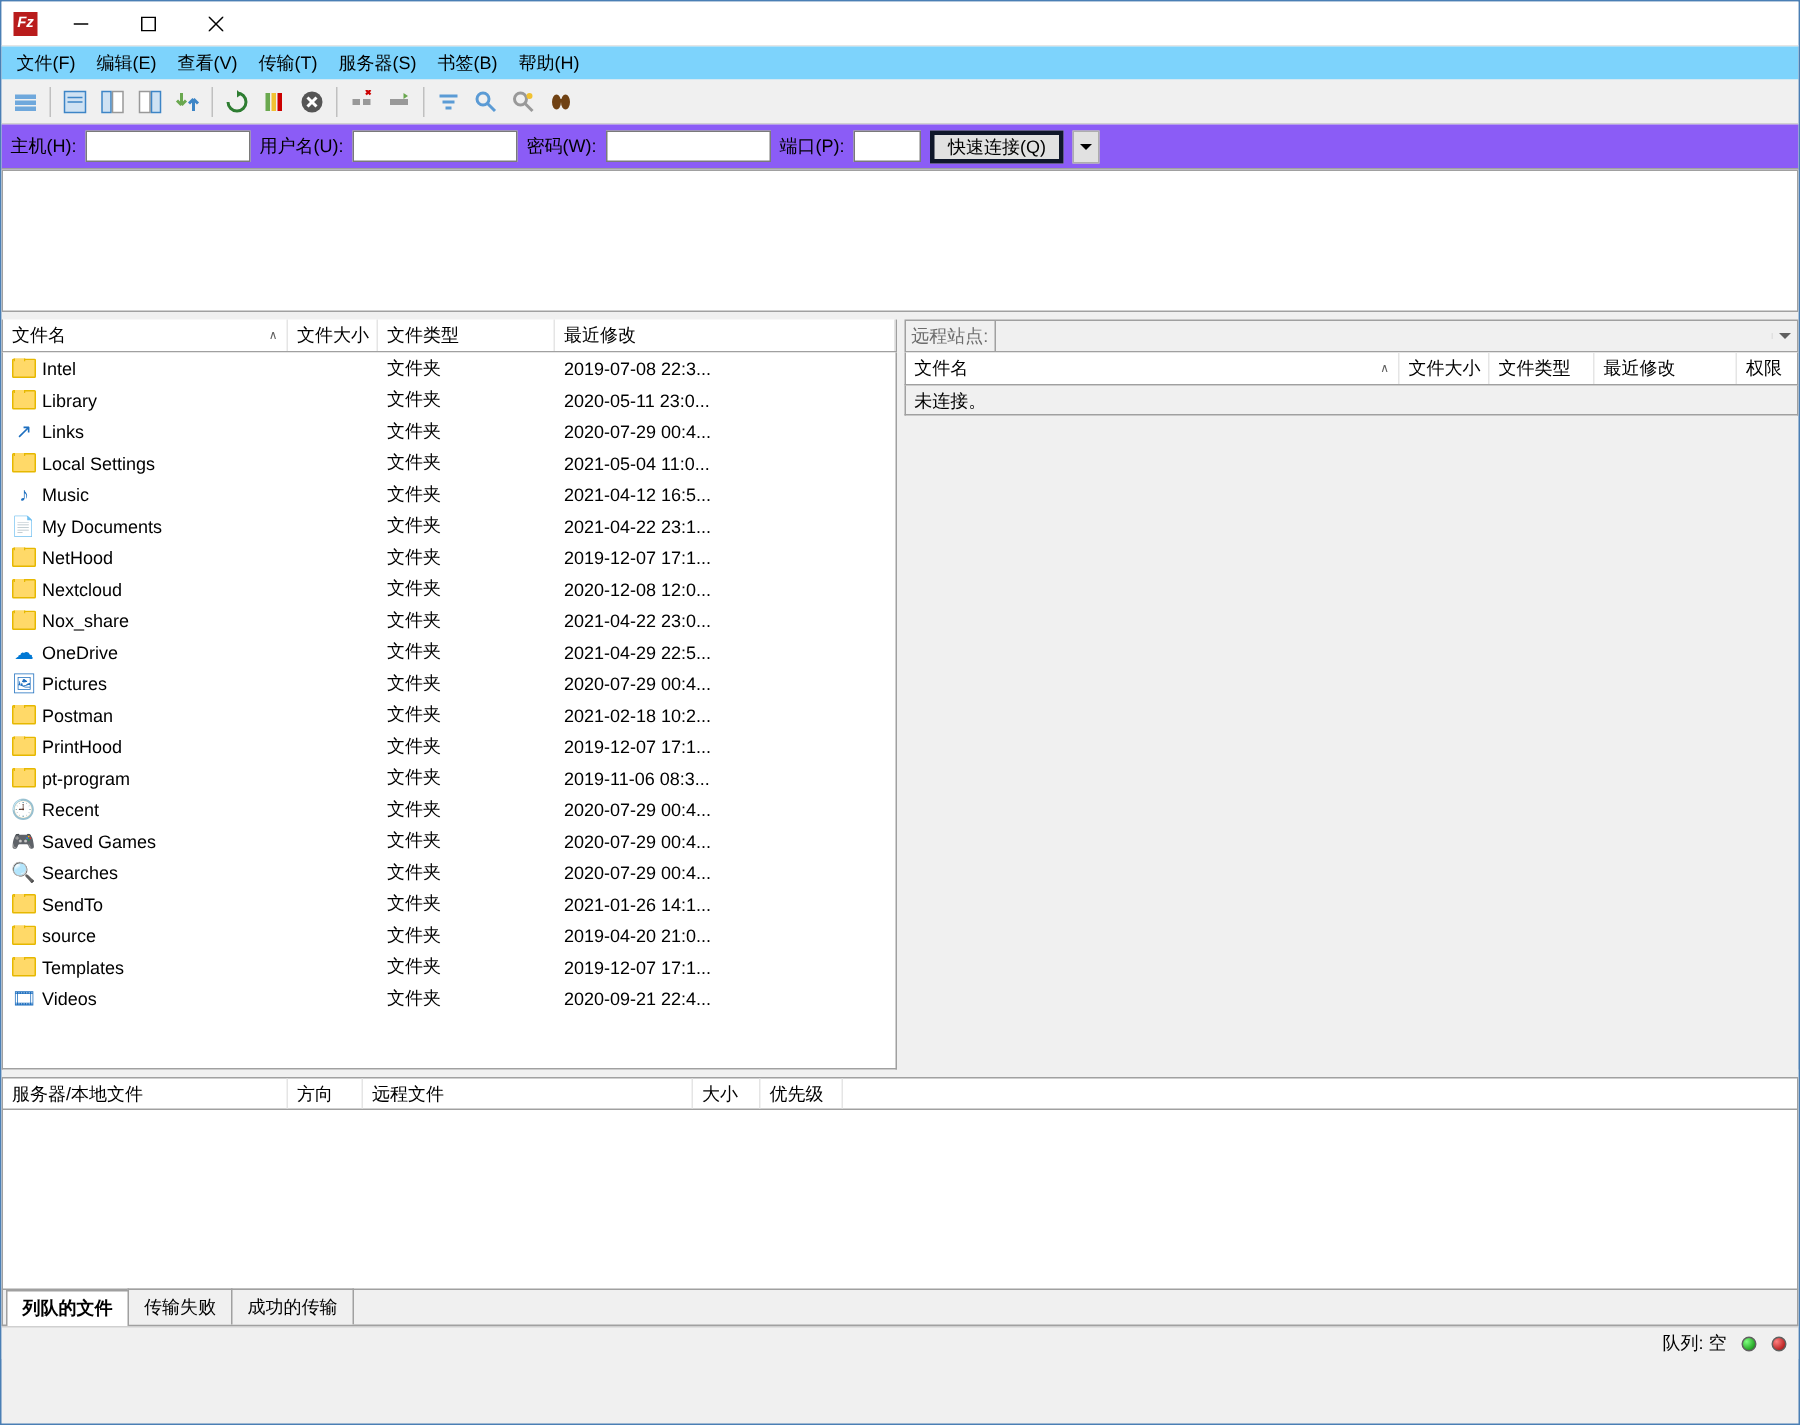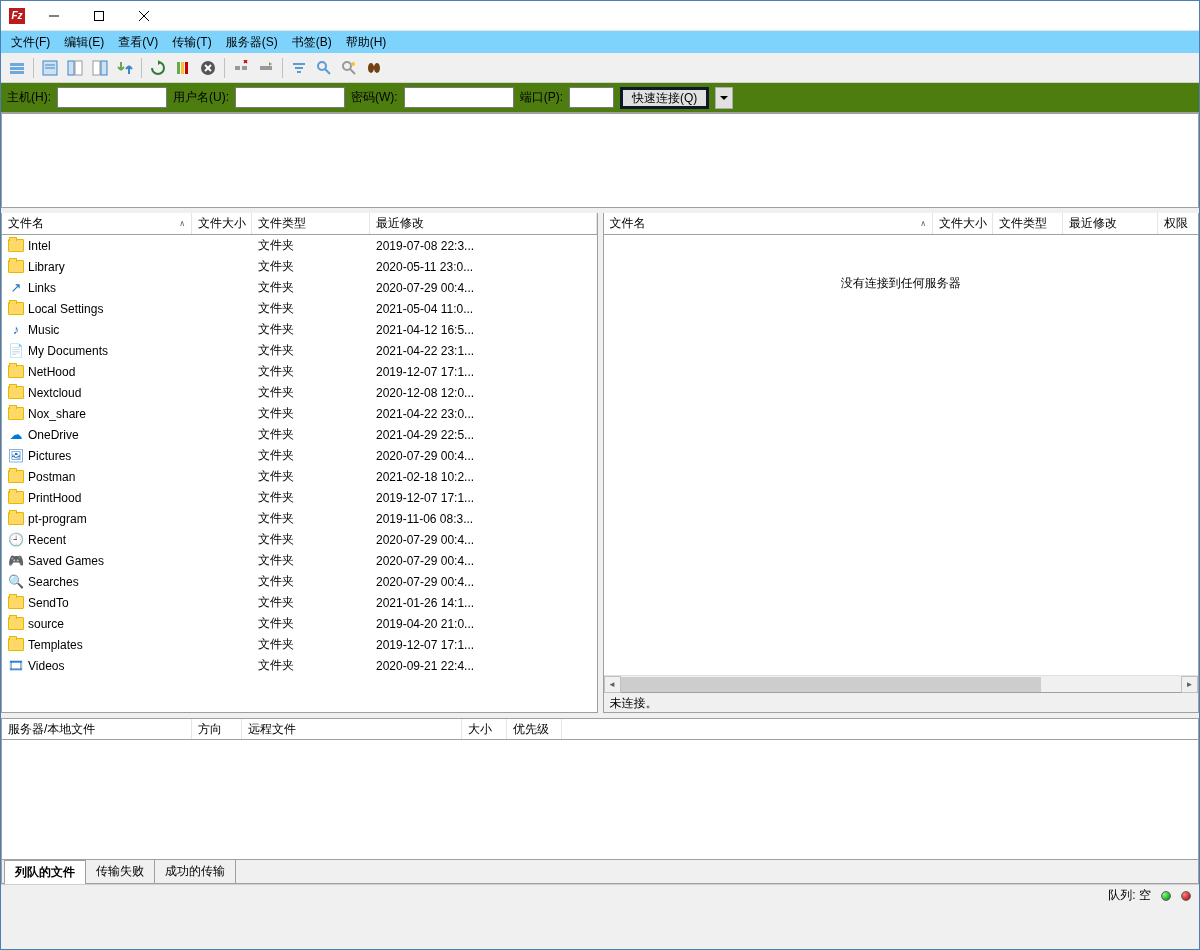--- a/index.html
+++ b/index.html
@@ -7,41 +7,41 @@
 .titlebar{height:30px;background:#fff;display:flex;align-items:center;padding:0 2px;border-bottom:1px solid #e5e5e5}
 .titlebar .app-icon{width:16px;height:16px;background:#b91c1c;margin:0 6px;display:flex;align-items:center;justify-content:center;color:#fff;font-size:10px;font-weight:bold;font-style:italic}
 .titlebar .title{flex:1;color:#000}
 .win-btns{display:flex}
 .win-btn{width:45px;height:28px;display:flex;align-items:center;justify-content:center;color:#000}
 .menubar{height:22px;background:#7dd3fc;display:flex;align-items:flex-end;padding:0 4px;gap:2px}
 .menu-item{padding:2px 6px;color:#000}
 .toolbar{height:30px;background:#f0f0f0;display:flex;align-items:center;padding:2px 4px;gap:1px;border-bottom:1px solid #d0d0d0}
 .tb-btn{width:24px;height:24px;display:flex;align-items:center;justify-content:center;border:1px solid transparent}
 .tb-sep{width:1px;height:20px;background:#c0c0c0;margin:0 3px}
-.quickconnect{height:30px;background:#4d7c0f;display:flex;align-items:center;padding:4px 6px;gap:6px;border-bottom:1px solid #a0a0a0}
+.quickconnect{height:30px;background:#8b5cf6;display:flex;align-items:center;padding:4px 6px;gap:6px;border-bottom:1px solid #a0a0a0}
 .qc-label{color:#000}
 .qc-input{border:1px solid #7a7a7a;background:#fff;height:21px;padding:0 3px}
 .qc-btn{height:22px;padding:0 10px;background:#e1e1e1;border:1px solid #0078d7;color:#000}
 .qc-btn.focused{border:3px solid #0f172a;padding:0 9px}
 .qc-drop{width:18px;height:22px;background:#e1e1e1;border:1px solid #adadad;display:flex;align-items:center;justify-content:center}
 .log-area{height:95px;background:#fff;border:1px solid #a0a0a0;margin:0;overflow-y:scroll}
 .splitter-h{height:5px;background:#f0f0f0;cursor:ns-resize}
 .splitter-v{width:5px;background:#f0f0f0;cursor:ew-resize}
 .panes{display:flex;height:500px}
 .pane{flex:1;display:flex;flex-direction:column;min-width:0}
 .site-bar{height:22px;display:flex;align-items:center;background:#f0f0f0;border:1px solid #a0a0a0}
 .site-label{padding:0 4px;color:#000;background:#f0f0f0}
 .site-label.remote{color:#6d6d6d}
 .site-input{flex:1;height:20px;border:none;background:#fff;padding:0 3px;border-left:1px solid #a0a0a0}
 .site-drop{width:17px;display:flex;align-items:center;justify-content:center;background:#fff;border-left:1px solid #e0e0e0}
 .list-header{height:22px;background:#fff;display:flex;border:1px solid #a0a0a0;border-top:none;position:relative}
 .lh-col{padding:3px 6px;border-right:1px solid #e5e5e5;color:#000;display:flex;align-items:center;gap:4px;overflow:hidden;white-space:nowrap}
 .sort-arrow{margin-left:auto;font-size:8px;color:#606060}
 .file-list{flex:1;background:#fff;border:1px solid #a0a0a0;border-top:none;overflow-y:scroll;overflow-x:hidden;position:relative}
-.file-row{height:21px;display:flex;}
+.file-row{height:21px;display:flex;align-items:center}
 .fc{padding:0 6px;overflow:hidden;white-space:nowrap;display:flex;align-items:center;gap:4px}
 .folder-icon{width:16px;height:13px;background:#ffd968;border:1px solid #e6b800;border-radius:1px;position:relative;flex-shrink:0}
 .folder-icon::before{content:"";position:absolute;top:-3px;left:0;width:6px;height:3px;background:#ffd968;border:1px solid #e6b800;border-bottom:none;border-radius:1px 1px 0 0}
 .icon-generic{width:16px;height:16px;flex-shrink:0;display:flex;align-items:center;justify-content:center;font-size:13px}
 .status-line{height:20px;background:#f0f0f0;border:1px solid #a0a0a0;border-top:none;padding:2px 6px;color:#000}
 .remote-empty{padding:40px 0;text-align:center;color:#000}
 .remote-body{flex:1;background:#fff;border:1px solid #a0a0a0;border-top:none;display:flex;flex-direction:column}
 .remote-list{flex:1}
 .hscroll{height:17px;background:#f0f0f0;display:flex;align-items:center;border-top:1px solid #e0e0e0}
 .hscroll-btn{width:17px;height:17px;background:#f0f0f0;border:1px solid #c0c0c0;display:flex;align-items:center;justify-content:center;font-size:8px;color:#606060}
@@ -418,41 +418,38 @@
           <div class="fc" style="width:60px;justify-content:flex-end"></div>
           <div class="fc" style="width:118px">文件夹</div>
           <div class="fc" style="flex:1">2020-09-21 22:4...</div>
         </div>
       </div>
   </div>
 
   <div class="splitter-v"></div>
 
   <div class="pane">
+    <div class="site-bar">
+      <span class="site-label remote">远程站点:</span>
+      <input class="site-input" disabled="" style="background: rgb(240, 240, 240);" value="">
+      <div class="site-drop" style="background:#f0f0f0">
+          <svg width="8" height="4">
+            <path d="M0 0 L8 0 L4 4 Z" fill="#606060"></path>
+          </svg>
+        </div>
+    </div>
     <div class="list-header">
       <div class="lh-col" style="flex:1">
           <span>文件名</span>
           <span class="sort-arrow">∧</span>
         </div>
       <div class="lh-col" style="width:60px">文件大小</div>
       <div class="lh-col" style="width:70px">文件类型</div>
       <div class="lh-col" style="width:95px">最近修改</div>
       <div class="lh-col" style="width:40px;border-right:none">权限</div>
-    </div>
-    <div class="remote-body">
-      <div class="remote-list">
-        <div class="remote-empty">没有连接到任何服务器</div>
-      </div>
-      <div class="hscroll">
-        <div class="hscroll-btn">◄</div>
-        <div class="hscroll-track">
-            <div class="hscroll-thumb"></div>
-          </div>
-        <div class="hscroll-btn">►</div>
-      </div>
     </div>
     <div class="status-line">未连接。</div>
   </div>
 </div>
 
 <div class="splitter-h"></div>
 
 <div class="queue-header">
   <div class="lh-col" style="width:190px">服务器/本地文件</div>
   <div class="lh-col" style="width:50px">方向</div>

